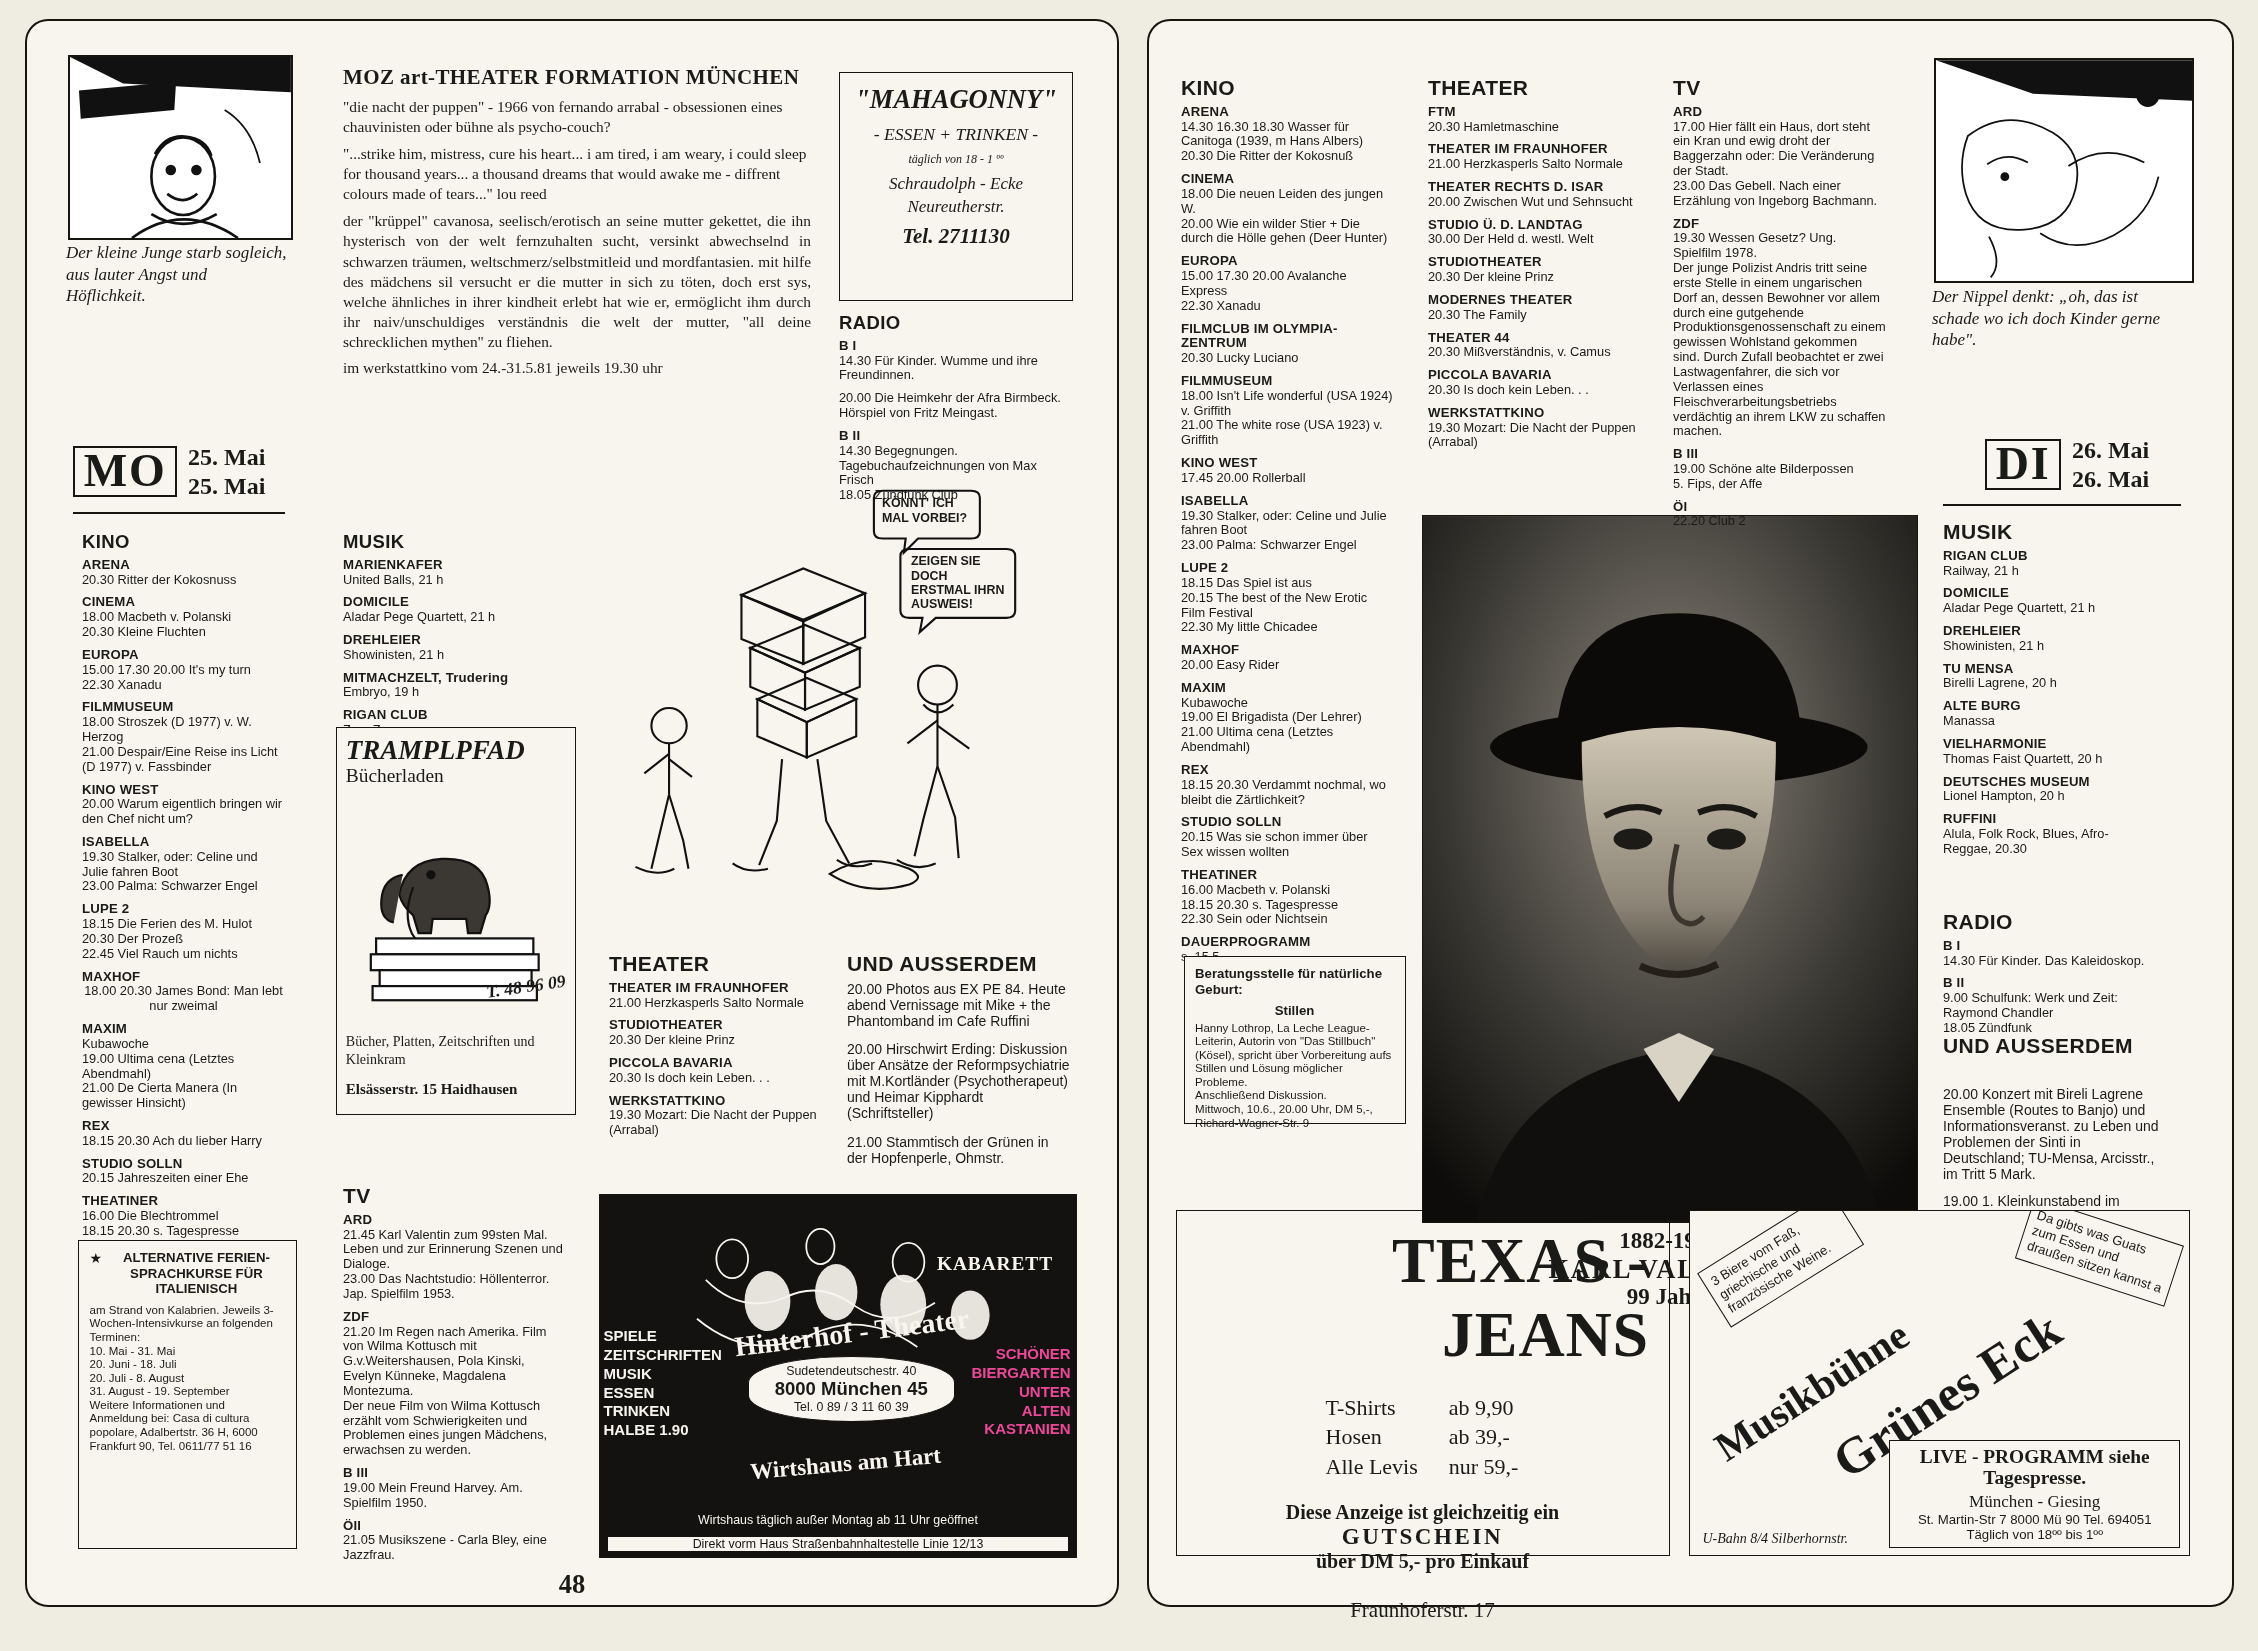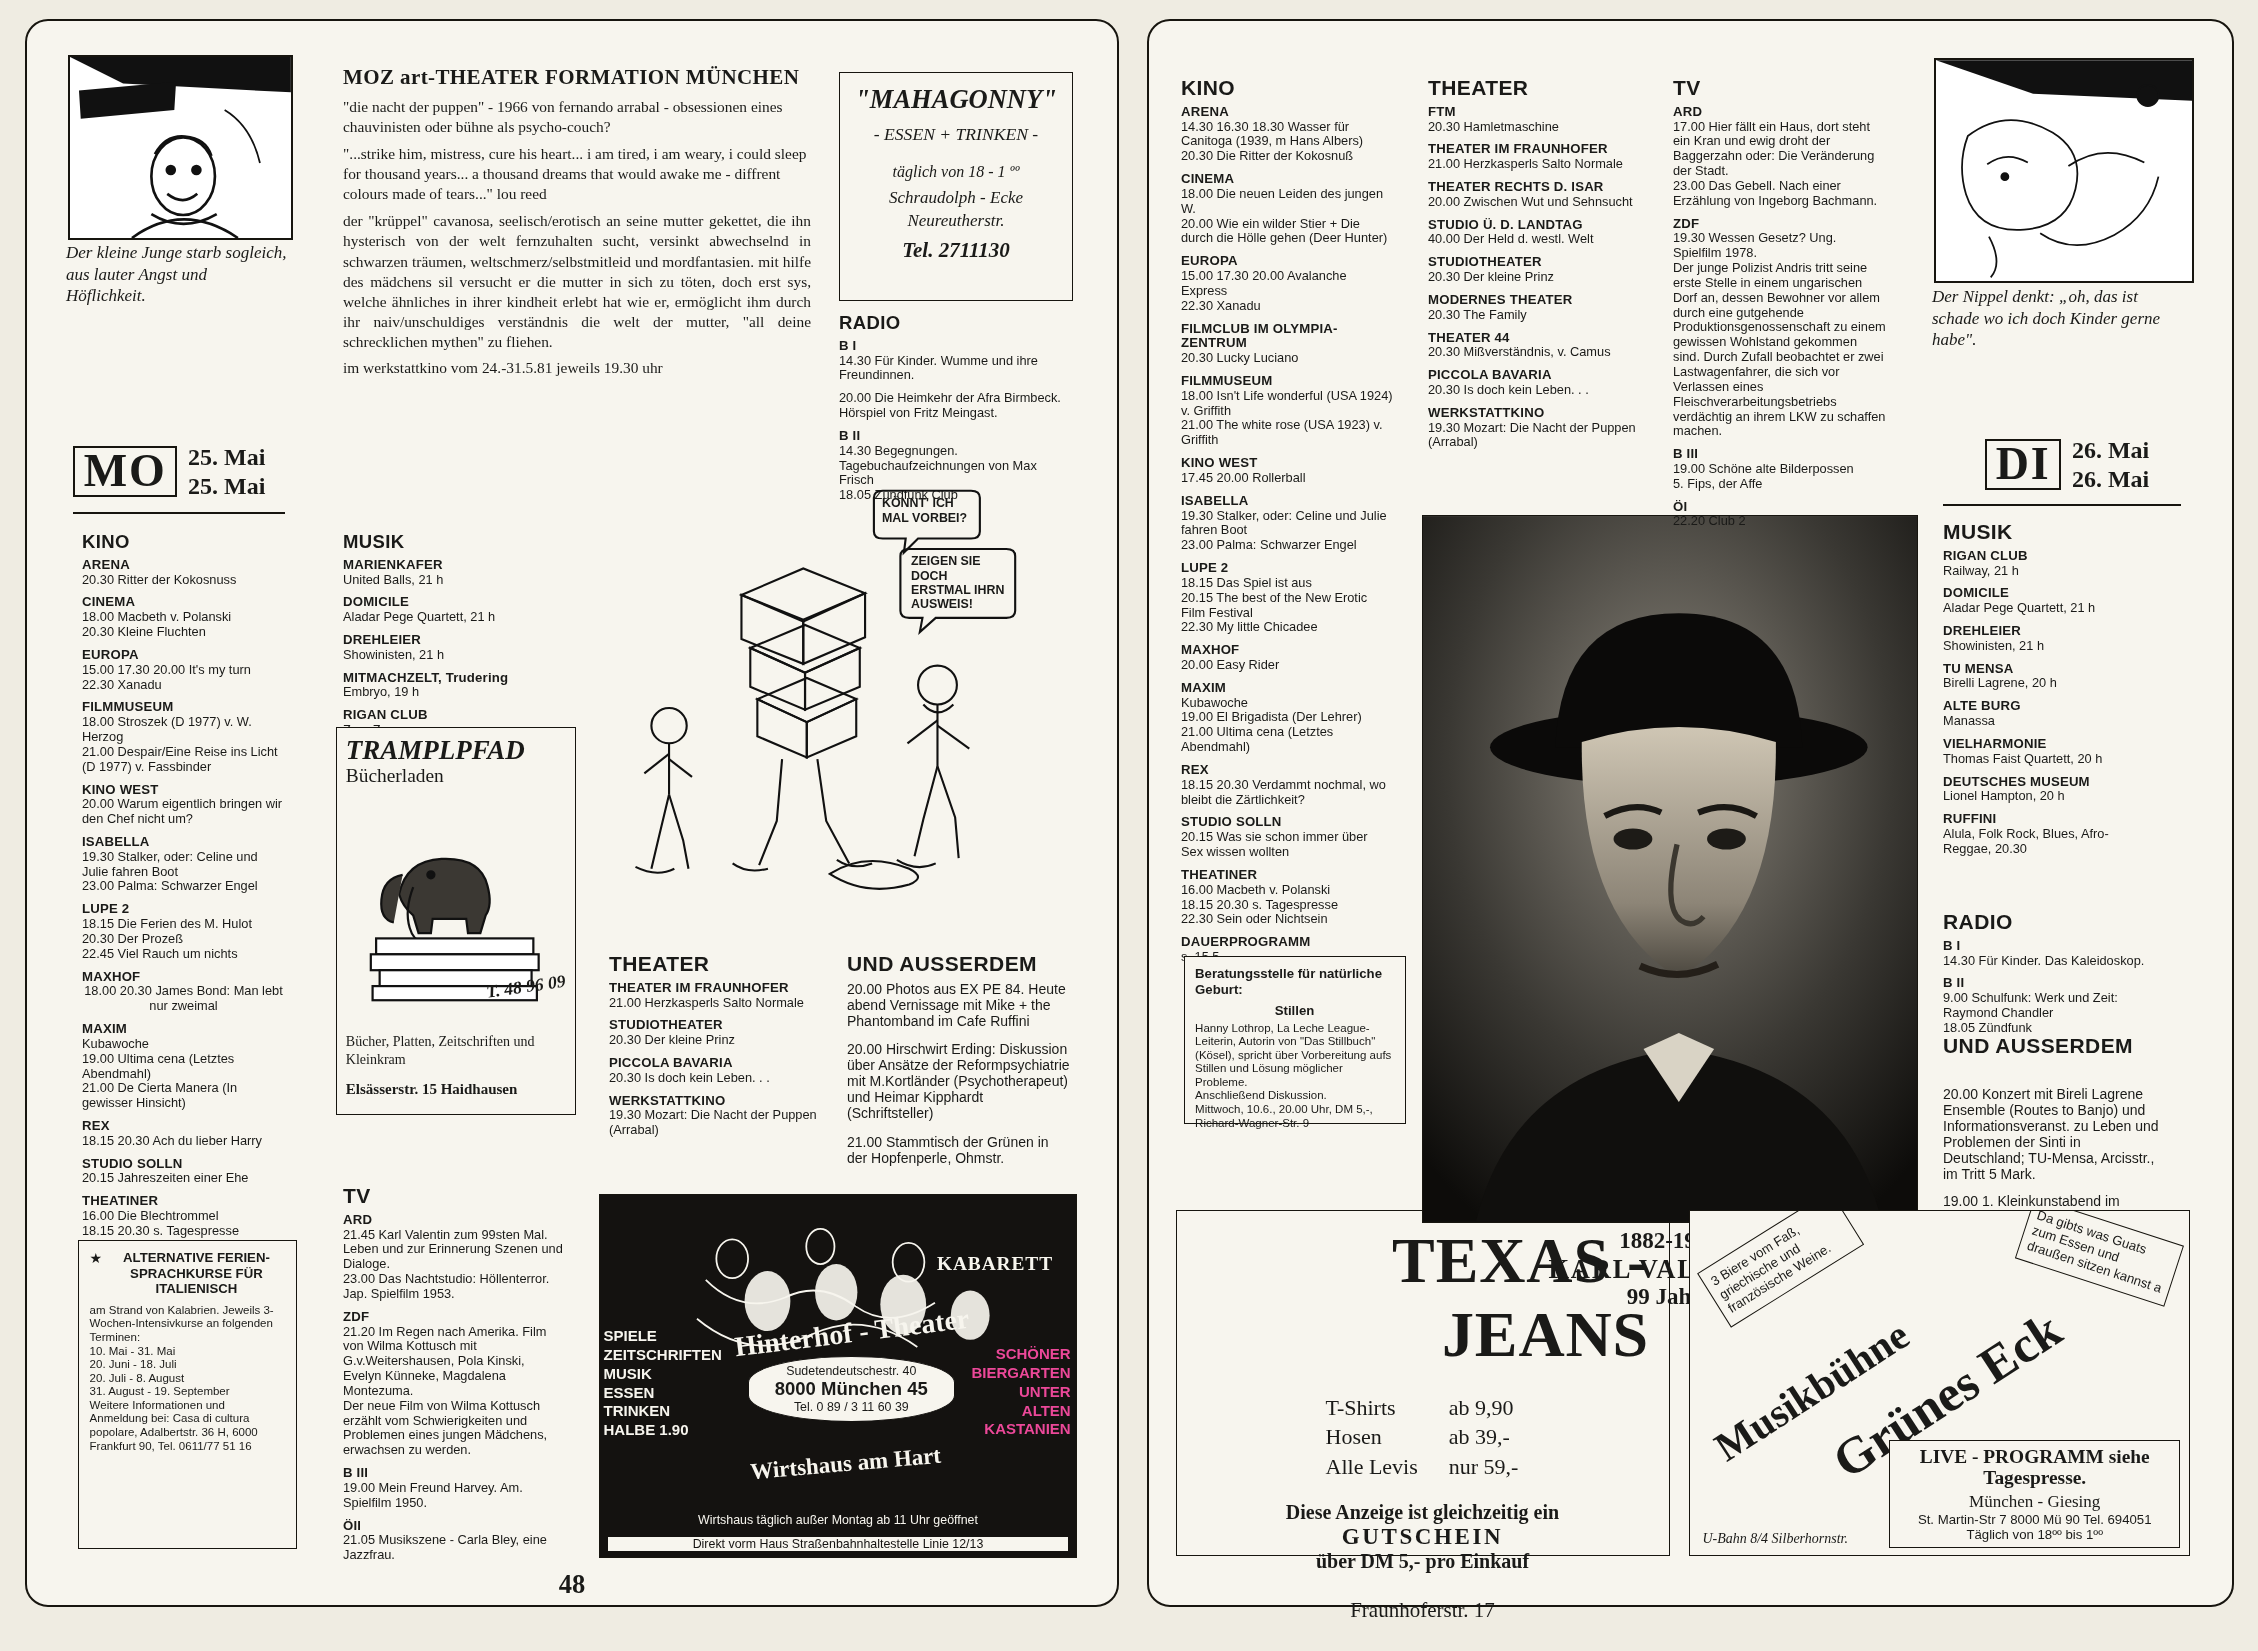--- a/index.html
+++ b/index.html
@@ -58,21 +58,21 @@
       <div class="serif bold" style="font-size:21px;letter-spacing:0.4px;">MOZ art-THEATER FORMATION MÜNCHEN</div>
       <div class="serif" style="font-size:15.4px;line-height:1.3;margin-top:7px;">"die nacht der puppen" - 1966 von fernando arrabal - obsessionen eines chauvinisten oder bühne als psycho-couch?</div>
       <div class="serif" style="font-size:15.4px;line-height:1.3;margin-top:7px;">"...strike him, mistress, cure his heart... i am tired, i am weary, i could sleep for thousand years... a thousand dreams that would awake me - diffrent colours made of tears..." lou reed</div>
       <div class="serif" style="font-size:15.4px;line-height:1.3;margin-top:7px;text-align:justify;white-space:pre-line;">der "krüppel" cavanosa, seelisch/erotisch an seine mutter gekettet, die ihn hysterisch von der welt fernzuhalten sucht, versinkt abwechselnd in schwarzen träumen, weltschmerz/selbstmitleid und mordfantasien. mit hilfe des mädchens sil versucht er die mutter in sich zu töten, doch erst sys, welche ähnliches in ihrer kindheit erlebt hat wie er, ermöglicht ihm durch ihr naiv/unschuldiges verständnis die welt der mutter, "all deine schrecklichen mythen" zu fliehen.</div>
       <div class="serif" style="font-size:15.4px;margin-top:7px;">im werkstattkino vom 24.-31.5.81 jeweils 19.30 uhr</div>
     </div>
 
     <div class="adbox" style="left:812px;top:51px;width:234px;height:229px;">
       <div class="hw bold center" style="font-size:26.5px;margin-top:10.6px;">"MAHAGONNY"</div>
       <div class="hw center" style="font-size:17.6px;margin-top:8.8px;">- ESSEN + TRINKEN -</div>
-      <div class="hw center" style="font-size:16px;margin-top:18px;font-style:italic;">täglich von 18 - 1 ºº</div>
+      <div class="hw center" style="font-size:12px;margin-top:7px;font-style:italic;">täglich von 18 - 1 ºº</div>
       <div class="hw center" style="font-size:17px;margin-top:7px;">Schraudolph - Ecke</div>
       <div class="hw center" style="font-size:17px;margin-top:3.5px;">Neureutherstr.</div>
       <div class="hw center bold" style="font-size:21px;margin-top:7px;">Tel. 2711130</div>
     </div>
 
     <div class="col" style="left:812px;top:291px;width:234px;">
       <h3 class="sec">RADIO</h3>
       <div class="ent">
           <div class="v">B I</div>
           <div class="d" style="white-space:pre-line;">14.30 Für Kinder. Wumme und ihre Freundinnen.</div>
@@ -480,21 +480,21 @@
       <div class="ent">
           <div class="v">THEATER IM FRAUNHOFER</div>
           <div class="d">21.00 Herzkasperls Salto Normale</div>
         </div>
       <div class="ent">
           <div class="v">THEATER RECHTS D. ISAR</div>
           <div class="d">20.00 Zwischen Wut und Sehnsucht</div>
         </div>
       <div class="ent">
           <div class="v">STUDIO Ü. D. LANDTAG</div>
-          <div class="d">40.00 Der Held d. westl. Welt</div>
+          <div class="d">30.00 Der Held d. westl. Welt</div>
         </div>
       <div class="ent">
           <div class="v">STUDIOTHEATER</div>
           <div class="d">20.30 Der kleine Prinz</div>
         </div>
       <div class="ent">
           <div class="v">MODERNES THEATER</div>
           <div class="d">20.30 The Family</div>
         </div>
       <div class="ent">

